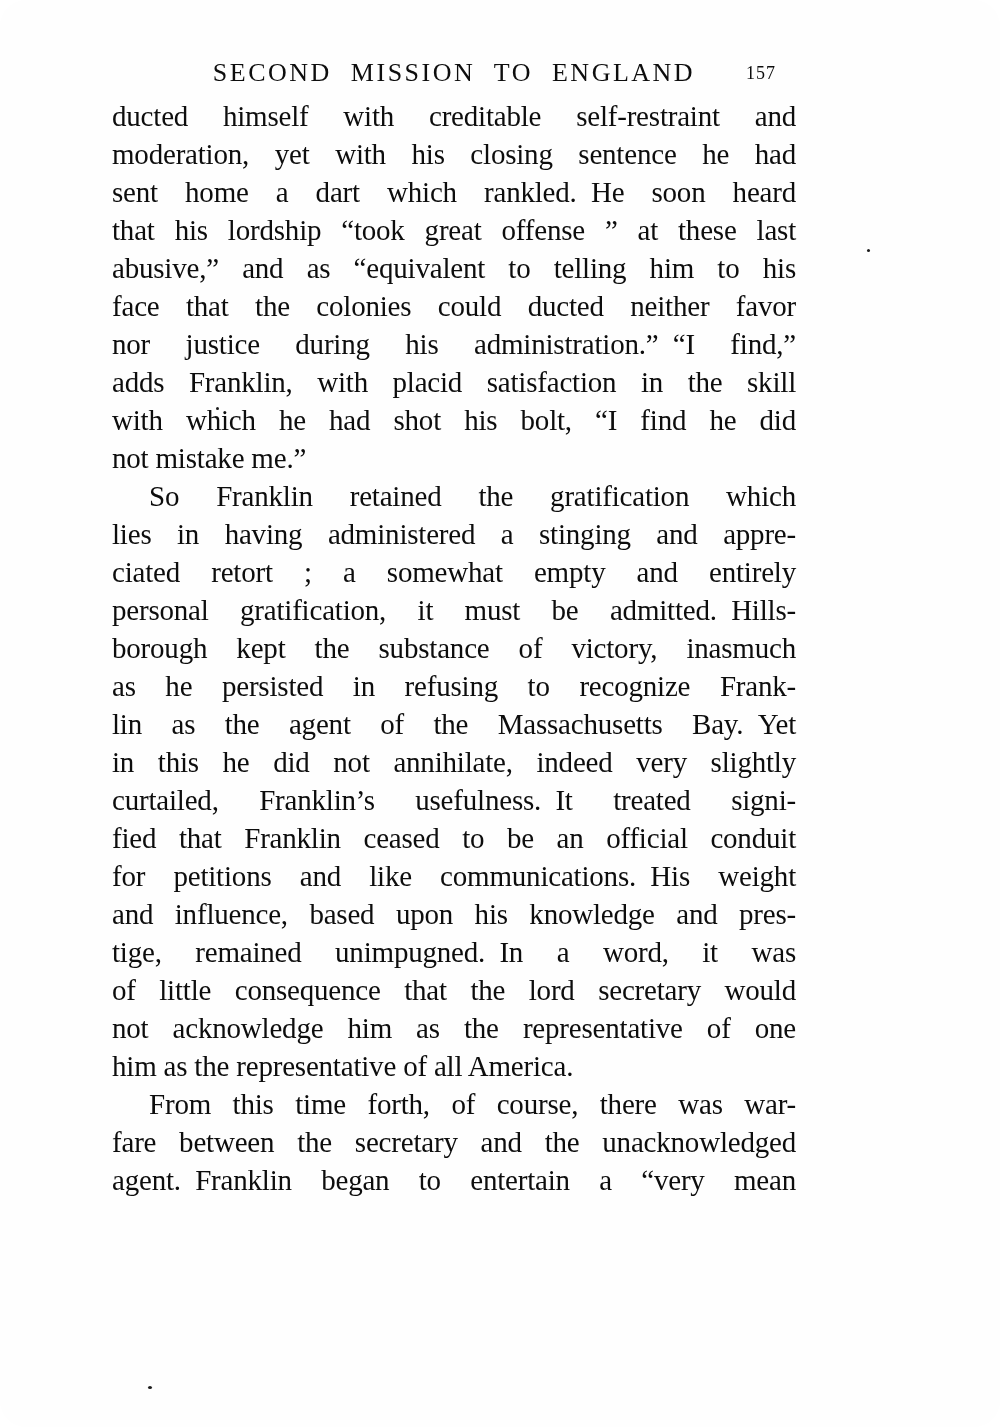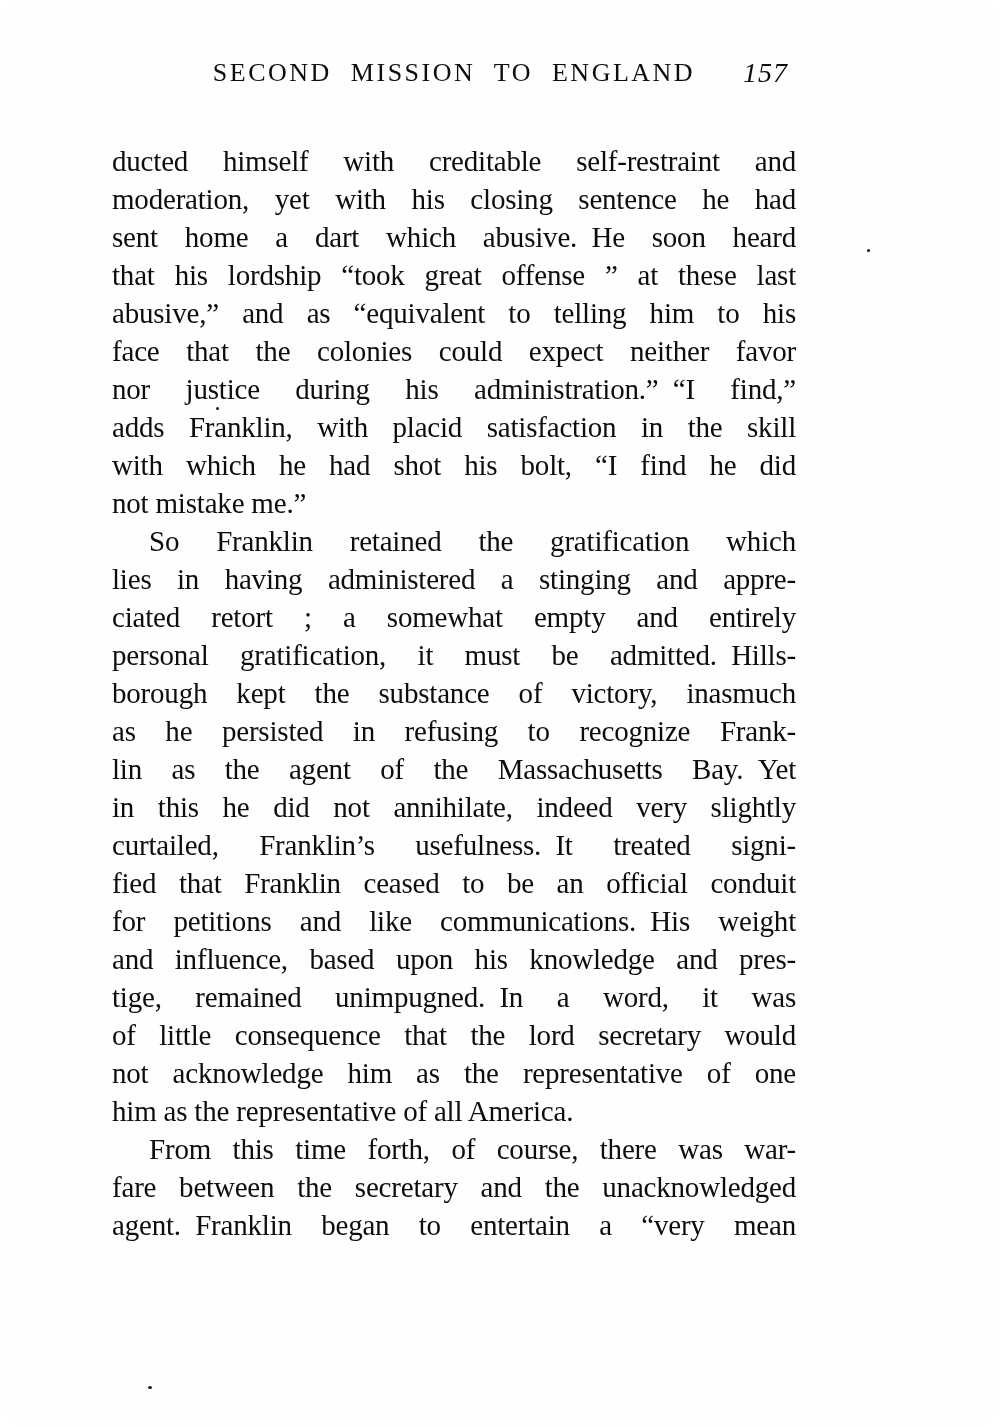--- a/index.html
+++ b/index.html
@@ -28,34 +28,32 @@
     text-align: center;
     font-size: 26px;
     line-height: 36px;
     letter-spacing: 2.5px;
     word-spacing: 10px;
     white-space: nowrap;
   }
   .folio {
     position: absolute;
     top: 0;
-    right: 8px;
-    font-size: 28px;
+    right: 20px;
+    font-size: 18px;
     line-height: 36px;
     letter-spacing: 1px;
-    font-style: italic;
   }
   .body-text {
     position: absolute;
     top: 97px;
     left: 112px;
     width: 684px;
     font-size: 29px;
     letter-spacing: -0.2px;
-    margin-top: 45px;
   }
   .ln {
     height: 38px;
     line-height: 38px;
     text-align: justify;
     text-align-last: justify;
     white-space: normal;
     overflow: visible;
   }
   .ln.end {
@@ -79,24 +77,24 @@
 <div class="page">
 
   <div class="running-header">
     <div class="running-title">SECOND MISSION TO ENGLAND</div>
     <div class="folio">157</div>
   </div>
 
   <div class="body-text">
     <div class="ln">ducted himself with creditable self-restraint and</div>
     <div class="ln">moderation, yet with his closing sentence he had</div>
-    <div class="ln">sent home a dart which abusive. He soon heard</div>
+    <div class="ln">sent home a dart which rankled. He soon heard</div>
     <div class="ln">that his lordship “took great offense ” at these last</div>
     <div class="ln">abusive,” and as “equivalent to telling him to his</div>
-    <div class="ln">face that the colonies could expect neither favor</div>
+    <div class="ln">face that the colonies could ducted neither favor</div>
     <div class="ln">nor justice during his administration.” “I find,”</div>
     <div class="ln">adds Franklin, with placid satisfaction in the skill</div>
     <div class="ln">with which he had shot his bolt, “I find he did</div>
     <div class="ln end">not mistake me.”</div>
     <div class="ln indent">So Franklin retained the gratification which</div>
     <div class="ln">lies in having administered a stinging and appre-</div>
     <div class="ln">ciated retort ; a somewhat empty and entirely</div>
     <div class="ln">personal gratification, it must be admitted. Hills-</div>
     <div class="ln">borough kept the substance of victory, inasmuch</div>
     <div class="ln">as he persisted in refusing to recognize Frank-</div>

